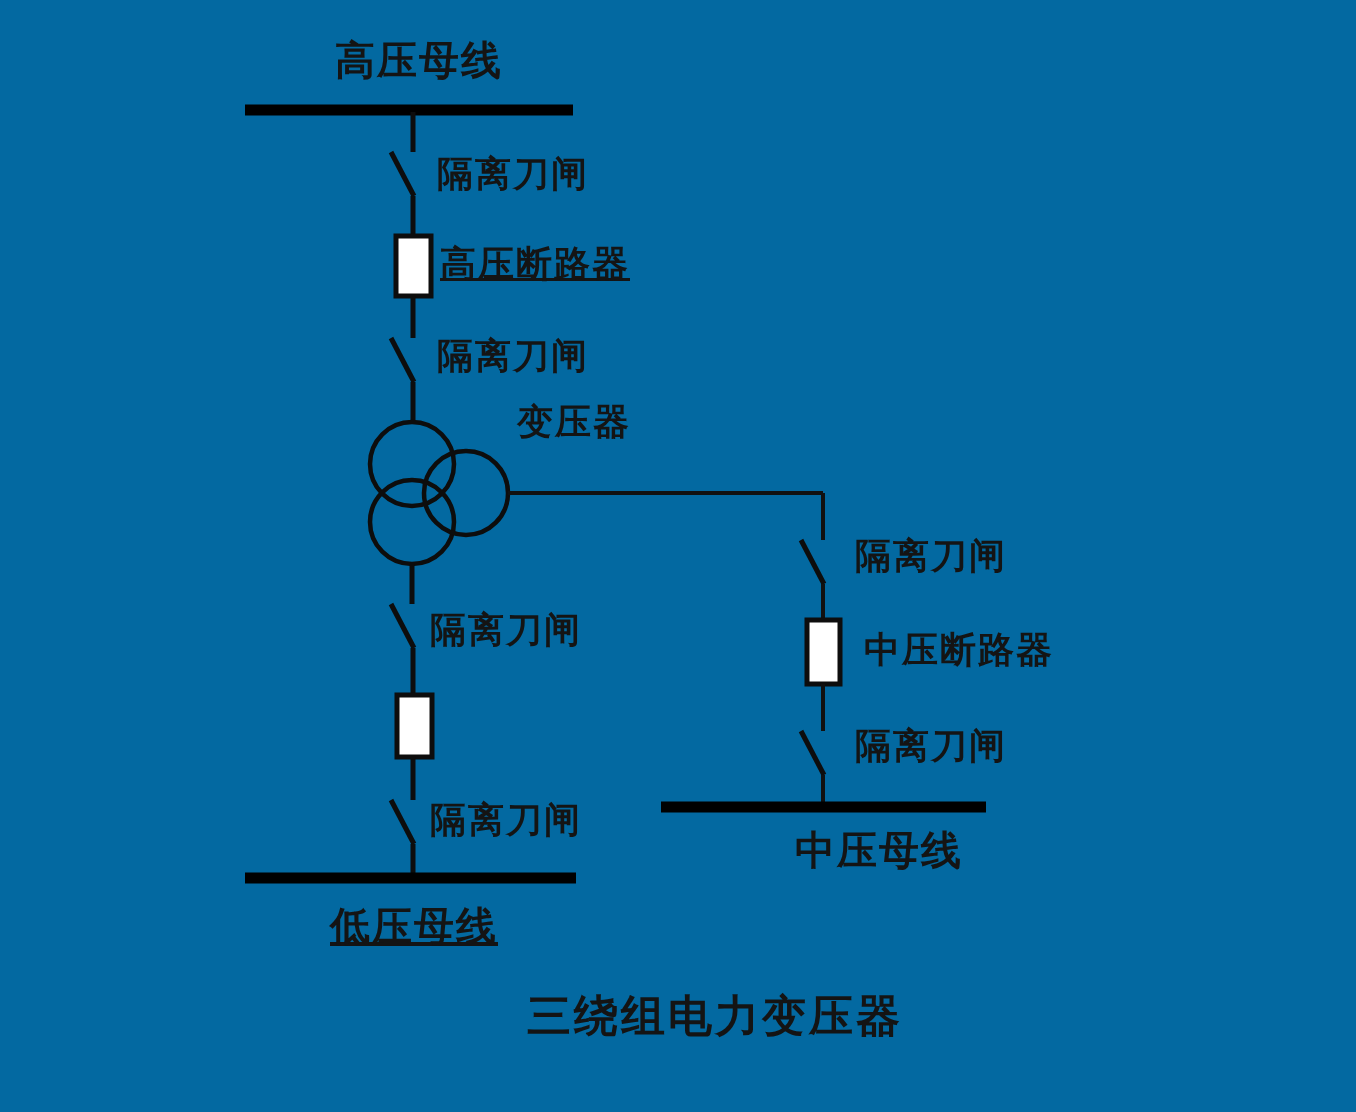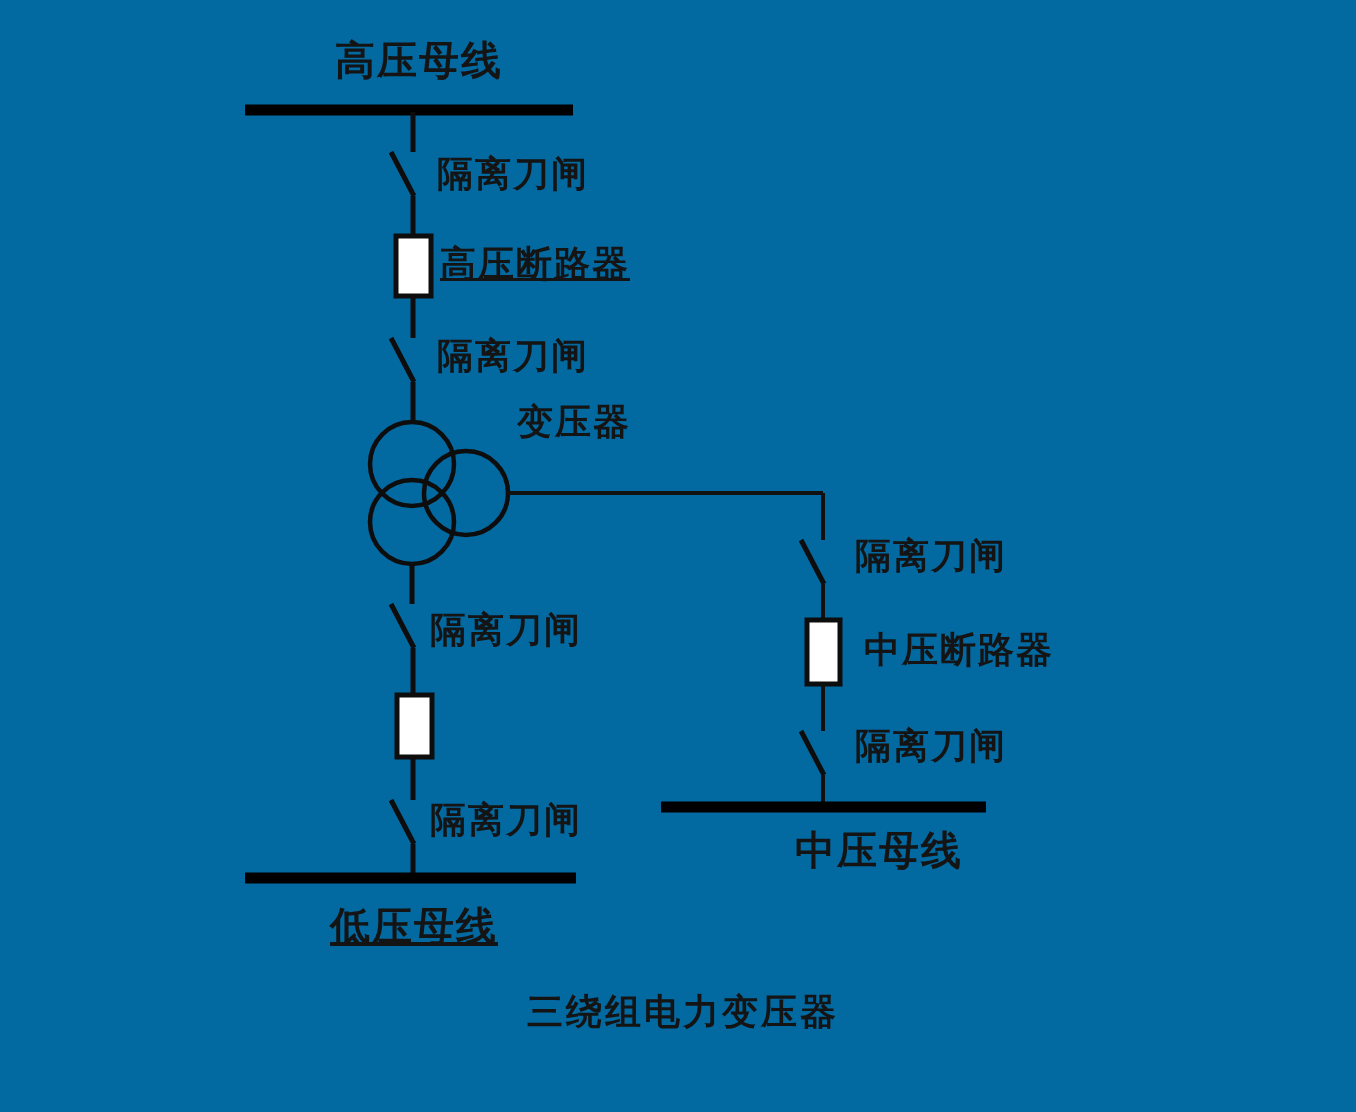--- a/index.html
+++ b/index.html
@@ -69,21 +69,21 @@
     line-height: 1;
     user-select: none;
   }
   .label-lg {
     font-size: 40px;
   }
   .label-md {
     font-size: 36px;
   }
   .caption {
-    font-size: 36px;
+    font-size: 44px;
     letter-spacing: 3px;
   }
 </style>
 </head>
 <body>
 
 <div id="diagram-root">
 
   <svg id="schematic-svg" viewBox="0 0 1356 1112" xmlns="http://www.w3.org/2000/svg">
 

